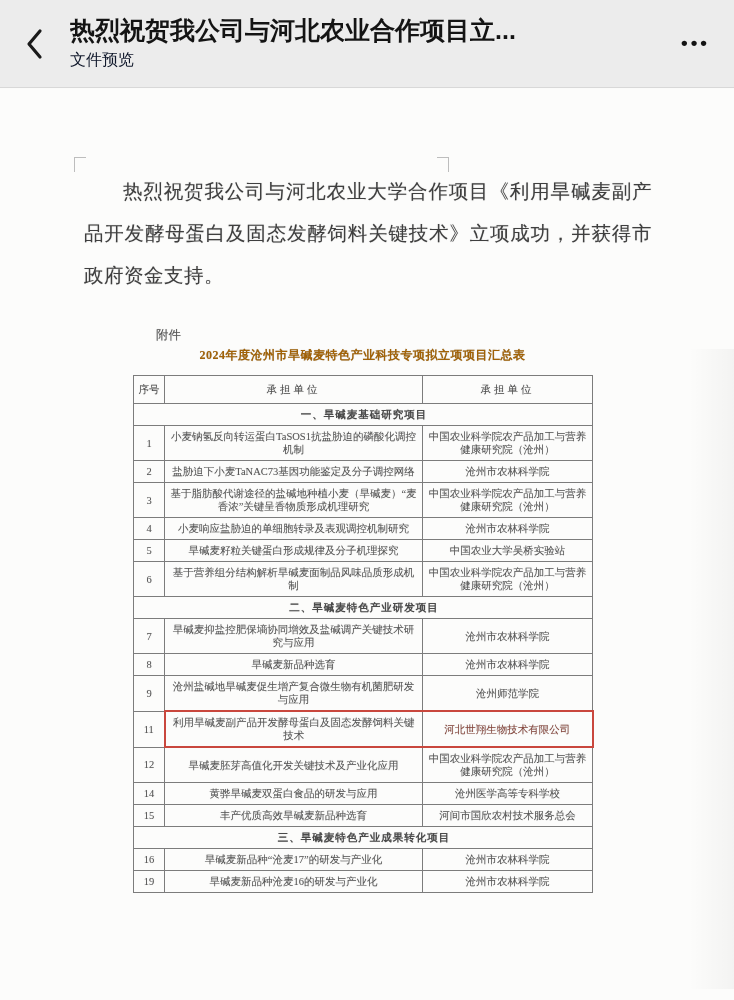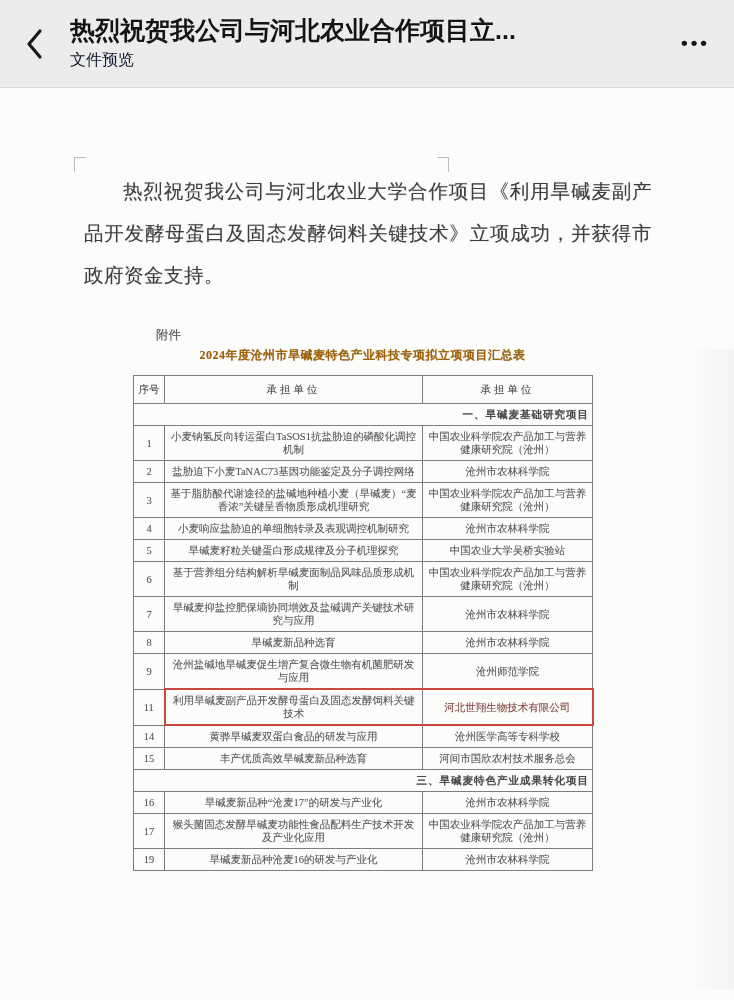--- a/index.html
+++ b/index.html
@@ -44,21 +44,21 @@
     text-shadow:0 0 .8px rgba(90,90,90,.4);text-align:right;}
   .tbl-title{position:absolute;left:133px;top:258px;width:459px;text-align:center;
     font-size:12px;font-weight:600;color:#a16207;letter-spacing:.5px;
     text-shadow:0 0 .8px rgba(90,90,90,.4);}
 
   table.tbl{position:absolute;left:133px;top:286px;width:459px;border-collapse:collapse;
     table-layout:fixed;font-size:10.5px;color:#565656;text-shadow:0 0 .8px rgba(100,100,100,.35);}
   .tbl td{border:1px solid var(--tbl-border);text-align:center;padding:4px 3px;line-height:13px;
     word-break:break-all;}
   .tbl tr.head td{padding:7px 2px;letter-spacing:3px;color:#4e4e4e;}
-  .tbl tr.section td{text-align:right;padding:4px 3px 4px 5px;font-weight:600;letter-spacing:1px;color:#4a4a4a;}
+  .tbl tr.section td{text-align:center;padding:4px 3px 4px 5px;font-weight:600;letter-spacing:1px;color:#4a4a4a;}
   .tbl td.c-no{padding:4px 1px;}
   
   .tbl tr.hl td.c-name{border-top:2px solid var(--red);border-bottom:2px solid var(--red);
     border-left:2px solid var(--red);}
   .tbl tr.hl td.c-unit{border-top:2px solid var(--red);border-bottom:2px solid var(--red);
     border-right:2px solid var(--red);color:#86453b;}
 </style>
 </head>
 <body>
 
@@ -127,20 +127,23 @@
           <tr>
             <td class="c-no">5</td>
             <td class="c-name">旱碱麦籽粒关键蛋白形成规律及分子机理探究</td>
             <td class="c-unit">中国农业大学吴桥实验站</td>
           </tr>
           <tr>
             <td class="c-no">6</td>
             <td class="c-name">基于营养组分结构解析旱碱麦面制品风味品质形成机制</td>
             <td class="c-unit">中国农业科学院农产品加工与营养健康研究院（沧州）</td>
           </tr>
+          <tr class="section">
+            <td colspan="3">二、旱碱麦特色产业研发项目</td>
+          </tr>
           <tr>
             <td class="c-no">7</td>
             <td class="c-name">旱碱麦抑盐控肥保墒协同增效及盐碱调产关键技术研究与应用</td>
             <td class="c-unit">沧州市农林科学院</td>
           </tr>
           <tr>
             <td class="c-no">8</td>
             <td class="c-name">旱碱麦新品种选育</td>
             <td class="c-unit">沧州市农林科学院</td>
           </tr>
@@ -148,43 +151,43 @@
             <td class="c-no">9</td>
             <td class="c-name">沧州盐碱地旱碱麦促生增产复合微生物有机菌肥研发与应用</td>
             <td class="c-unit">沧州师范学院</td>
           </tr>
           <tr class="hl">
             <td class="c-no">11</td>
             <td class="c-name">利用旱碱麦副产品开发酵母蛋白及固态发酵饲料关键技术</td>
             <td class="c-unit">河北世翔生物技术有限公司</td>
           </tr>
           <tr>
+            <td class="c-no">12</td>
+            <td class="c-name">旱碱麦胚芽高值化开发关键技术及产业化应用</td>
+            <td class="c-unit">中国农业科学院农产品加工与营养健康研究院（沧州）</td>
+          </tr>
+          <tr>
             <td class="c-no">14</td>
             <td class="c-name">黄骅旱碱麦双蛋白食品的研发与应用</td>
             <td class="c-unit">沧州医学高等专科学校</td>
           </tr>
           <tr>
             <td class="c-no">15</td>
             <td class="c-name">丰产优质高效旱碱麦新品种选育</td>
             <td class="c-unit">河间市国欣农村技术服务总会</td>
           </tr>
           <tr class="section">
             <td colspan="3">三、旱碱麦特色产业成果转化项目</td>
           </tr>
           <tr>
             <td class="c-no">16</td>
             <td class="c-name">旱碱麦新品种“沧麦17”的研发与产业化</td>
             <td class="c-unit">沧州市农林科学院</td>
           </tr>
           <tr>
-            <td class="c-no">17</td>
-            <td class="c-name">猴头菌固态发酵旱碱麦功能性食品配料生产技术开发及产业化应用</td>
-            <td class="c-unit">中国农业科学院农产品加工与营养健康研究院（沧州）</td>
-          </tr>
-          <tr>
             <td class="c-no">19</td>
             <td class="c-name">旱碱麦新品种沧麦16的研发与产业化</td>
             <td class="c-unit">沧州市农林科学院</td>
           </tr>
         </tbody>
     </table>
   </div>
   <div class="doc-shade"></div>
 </div>
 

